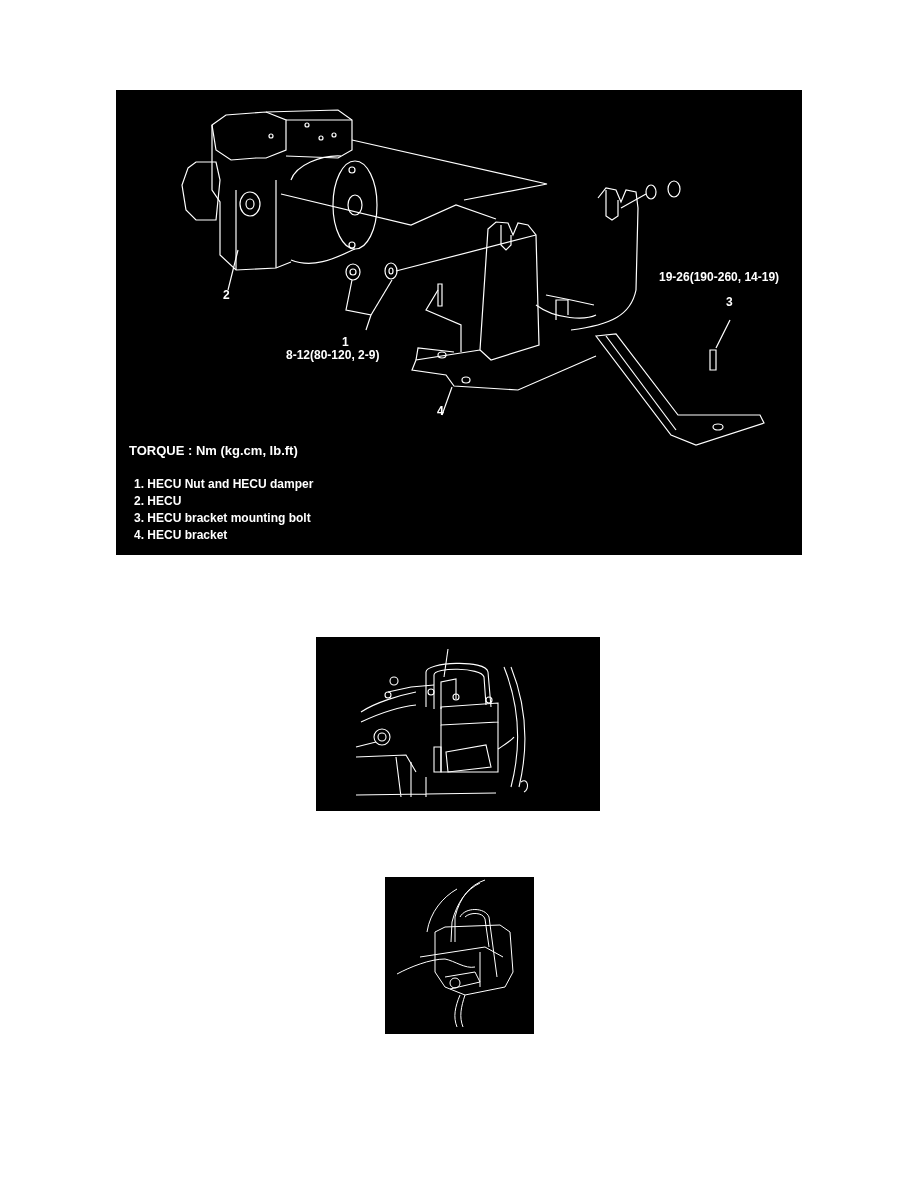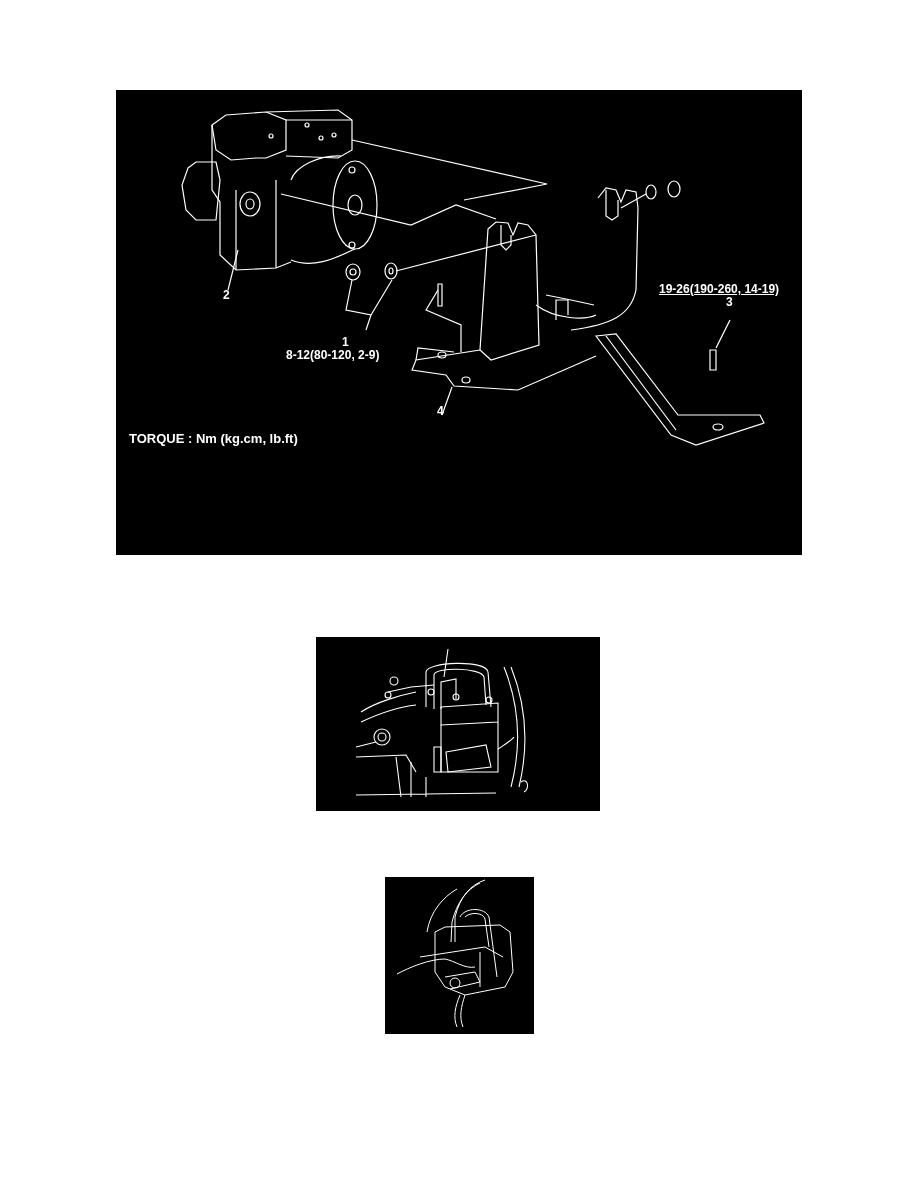--- a/index.html
+++ b/index.html
@@ -4,21 +4,21 @@
 <style>
   html, body { margin: 0; padding: 0; background: #ffffff; }
   body { width: 918px; height: 1188px; position: relative; overflow: hidden;
          font-family: "Liberation Sans", sans-serif; }
   .figure { position: absolute; background: #000; }
   #fig1 { left: 116px; top: 90px; width: 686px; height: 465px; }
   #fig2 { left: 316px; top: 637px; width: 284px; height: 174px; }
   #fig3 { left: 385px; top: 877px; width: 149px; height: 157px; }
   .figure svg { position: absolute; left: 0; top: 0; }
   .lbl { position: absolute; color: #fff; font-weight: bold; font-size: 12px; white-space: nowrap; }
-  .torque { position: absolute; color: #fff; font-weight: bold; font-size: 13px; }
+  .torque { position: absolute; color: #fff; font-weight: bold; font-size: 13px; margin-top: 12px; }
   .legend { position: absolute; left: 18px; top: 386px; color: #fff; font-weight: bold; font-size: 12px; line-height: 17px; }
   .legend div { white-space: nowrap; }
 </style>
 </head>
 <body>
 
 <div class="figure" id="fig1">
   <svg width="686" height="465" viewBox="0 0 686 465" fill="none" stroke="#fff" stroke-width="1.2">
 
     <path d="M96 35 L110 25 L150 22 L170 30 L170 60 L150 68 L140 68 L115 70 L100 60 Z"></path>
@@ -75,24 +75,30 @@
 
     <path d="M122 160 L112 200"></path>
     <path d="M236 190 L230 220 L255 225 L250 240"></path>
     <path d="M276 190 L255 225"></path>
     <path d="M336 297 L326 325"></path>
     <path d="M614 230 L600 258"></path>
   </svg>
   <div class="lbl" style="left:107px; top:198px;">2</div>
   <div class="lbl" style="left:226px; top:245px;">1</div>
   <div class="lbl" style="left:170px; top:258px;">8-12(80-120, 2-9)</div>
-  <div class="lbl" style="left:543px; top:192px;text-decoration:underline;">19-26(190-260, 14-19)</div>
+  <div class="lbl" style="left:543px; top:180px;">19-26(190-260, 14-19)</div>
   <div class="lbl" style="left:610px; top:205px;">3</div>
   <div class="lbl" style="left:321px; top:314px;">4</div>
   <div class="torque" style="left:13px; top:341px;">TORQUE : Nm (kg.cm, lb.ft)</div>
+  <div class="legend">
+    <div>1. HECU Nut and HECU damper</div>
+    <div>2. HECU</div>
+    <div>3. HECU bracket mounting bolt</div>
+    <div>4. HECU bracket</div>
+  </div>
 </div>
 
 <div class="figure" id="fig2">
   <svg width="284" height="174" viewBox="0 0 284 174" fill="none" stroke="#fff" stroke-width="1.1">
     <path d="M132 12 L128 40"></path>
     <path d="M110 70 L110 35 C110 25 170 22 172 35 L175 70"></path>
     <path d="M118 72 L118 38 C118 30 165 30 168 40 L170 68"></path>
     <path d="M125 72 L125 45 L140 42 L140 62"></path>
     <path d="M72 55 L95 50 L118 48"></path>
     <path d="M45 75 C60 65 85 58 100 55"></path>

